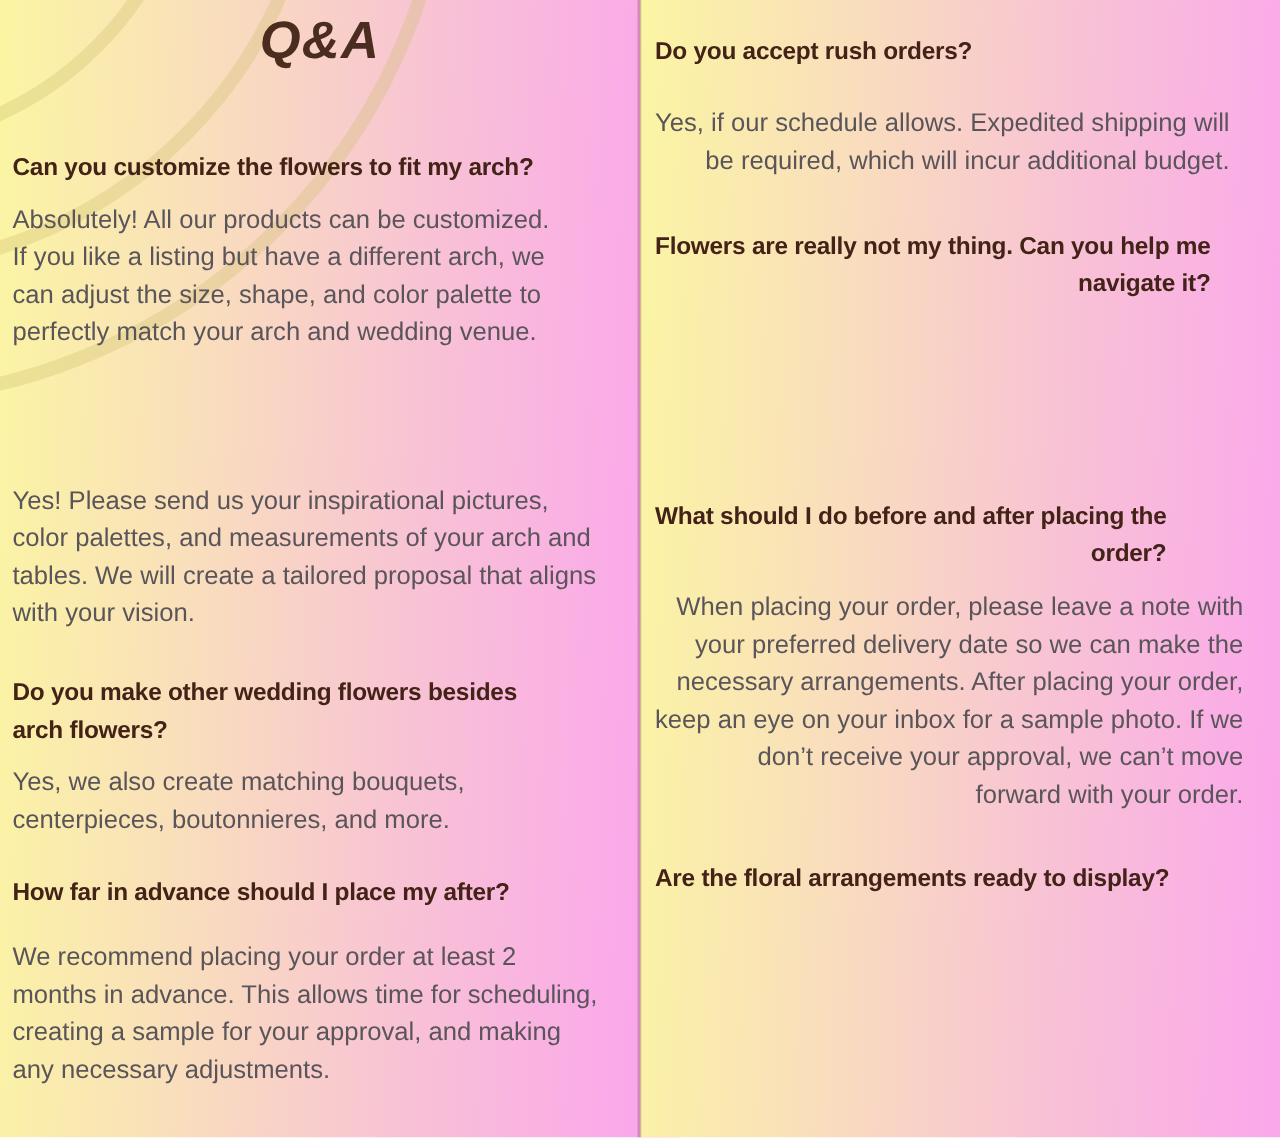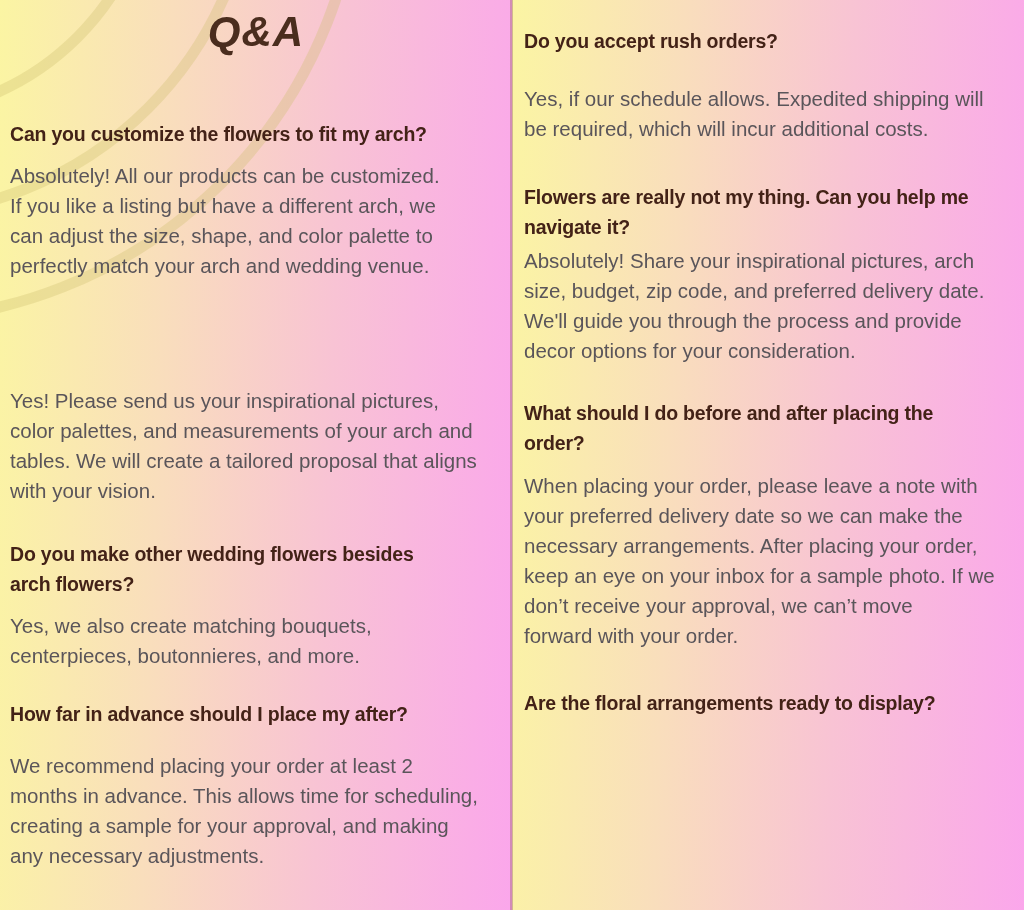--- a/index.html
+++ b/index.html
@@ -28,21 +28,21 @@
     position:absolute;white-space:pre;
     font-size:19.5px;font-weight:bold;line-height:30px;letter-spacing:-0.2px;
     color:#432217;
   }
   .qa-a{
     position:absolute;white-space:pre;
     font-size:20.5px;line-height:30px;
     color:#5a555a;
   }
   .panel.left .qa-q,.panel.left .qa-a{left:10px;margin-top:35px;}
-  .panel.right .qa-q,.panel.right .qa-a{left:12px;}
+  .panel.right .qa-q,.panel.right .qa-a{left:12px;text-align:right;}
 </style>
 </head>
 <body>
 
 <div class="panel left">
   <svg class="arcs" width="420" height="320" viewBox="0 0 420 320">
     <g fill="none" stroke="#cdbd6e" stroke-opacity="0.32" stroke-width="11">
       <circle cx="-110" cy="-150" r="170"></circle>
       <circle cx="-110" cy="-150" r="265"></circle>
       <circle cx="-110" cy="-150" r="365"></circle>
@@ -71,28 +71,24 @@
   <div class="qa-q" style="top:664px">How far in advance should I place my after?</div>
   <div class="qa-a" style="top:716px">We recommend placing your order at least 2
 months in advance. This allows time for scheduling,
 creating a sample for your approval, and making
 any necessary adjustments.</div>
 </div>
 
 <div class="panel right">
   <div class="qa-q" style="top:26px">Do you accept rush orders?</div>
   <div class="qa-a" style="top:84px">Yes, if our schedule allows. Expedited shipping will
-be required, which will incur additional costs.</div>
+be required, which will incur additional budget.</div>
 
   <div class="qa-q" style="top:182px">Flowers are really not my thing. Can you help me
 navigate it?</div>
-  <div class="qa-a" style="top:246px">Absolutely! Share your inspirational pictures, arch
-size, budget, zip code, and preferred delivery date.
-We'll guide you through the process and provide
-decor options for your consideration.</div>
 
   <div class="qa-q" style="top:398px">What should I do before and after placing the
 order?</div>
   <div class="qa-a" style="top:471px">When placing your order, please leave a note with
 your preferred delivery date so we can make the
 necessary arrangements. After placing your order,
 keep an eye on your inbox for a sample photo. If we
 don’t receive your approval, we can’t move
 forward with your order.</div>
 

